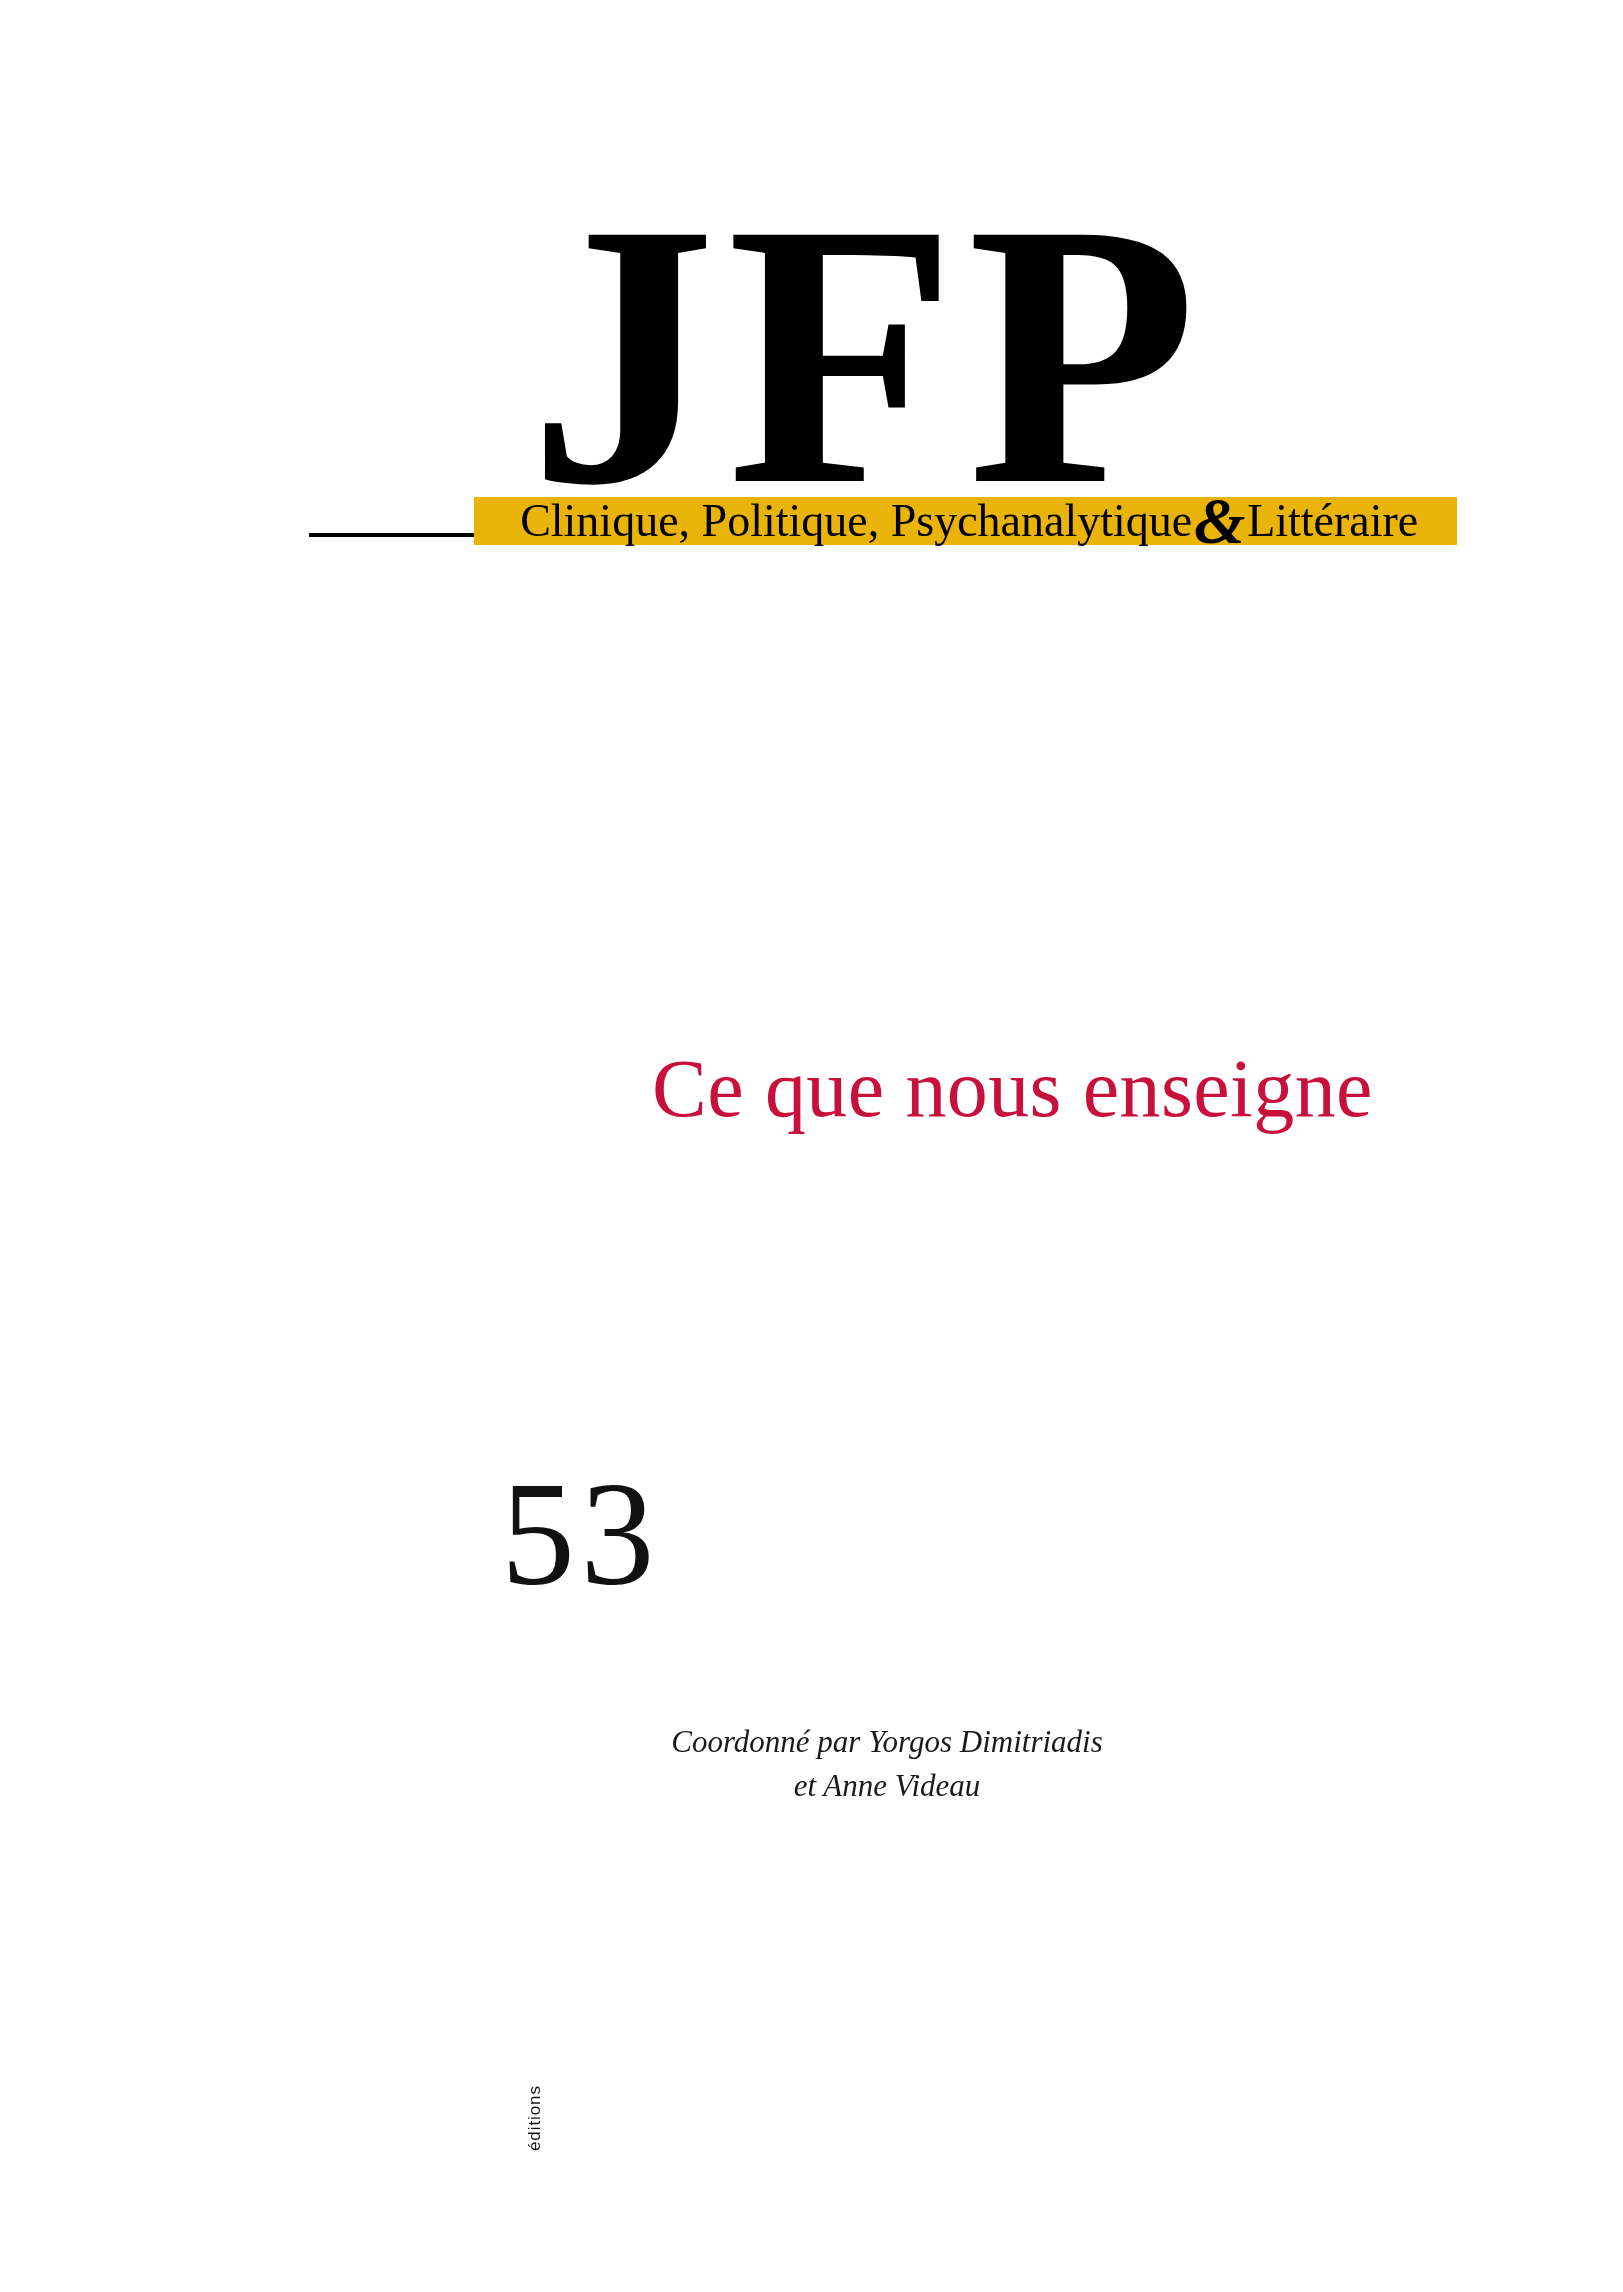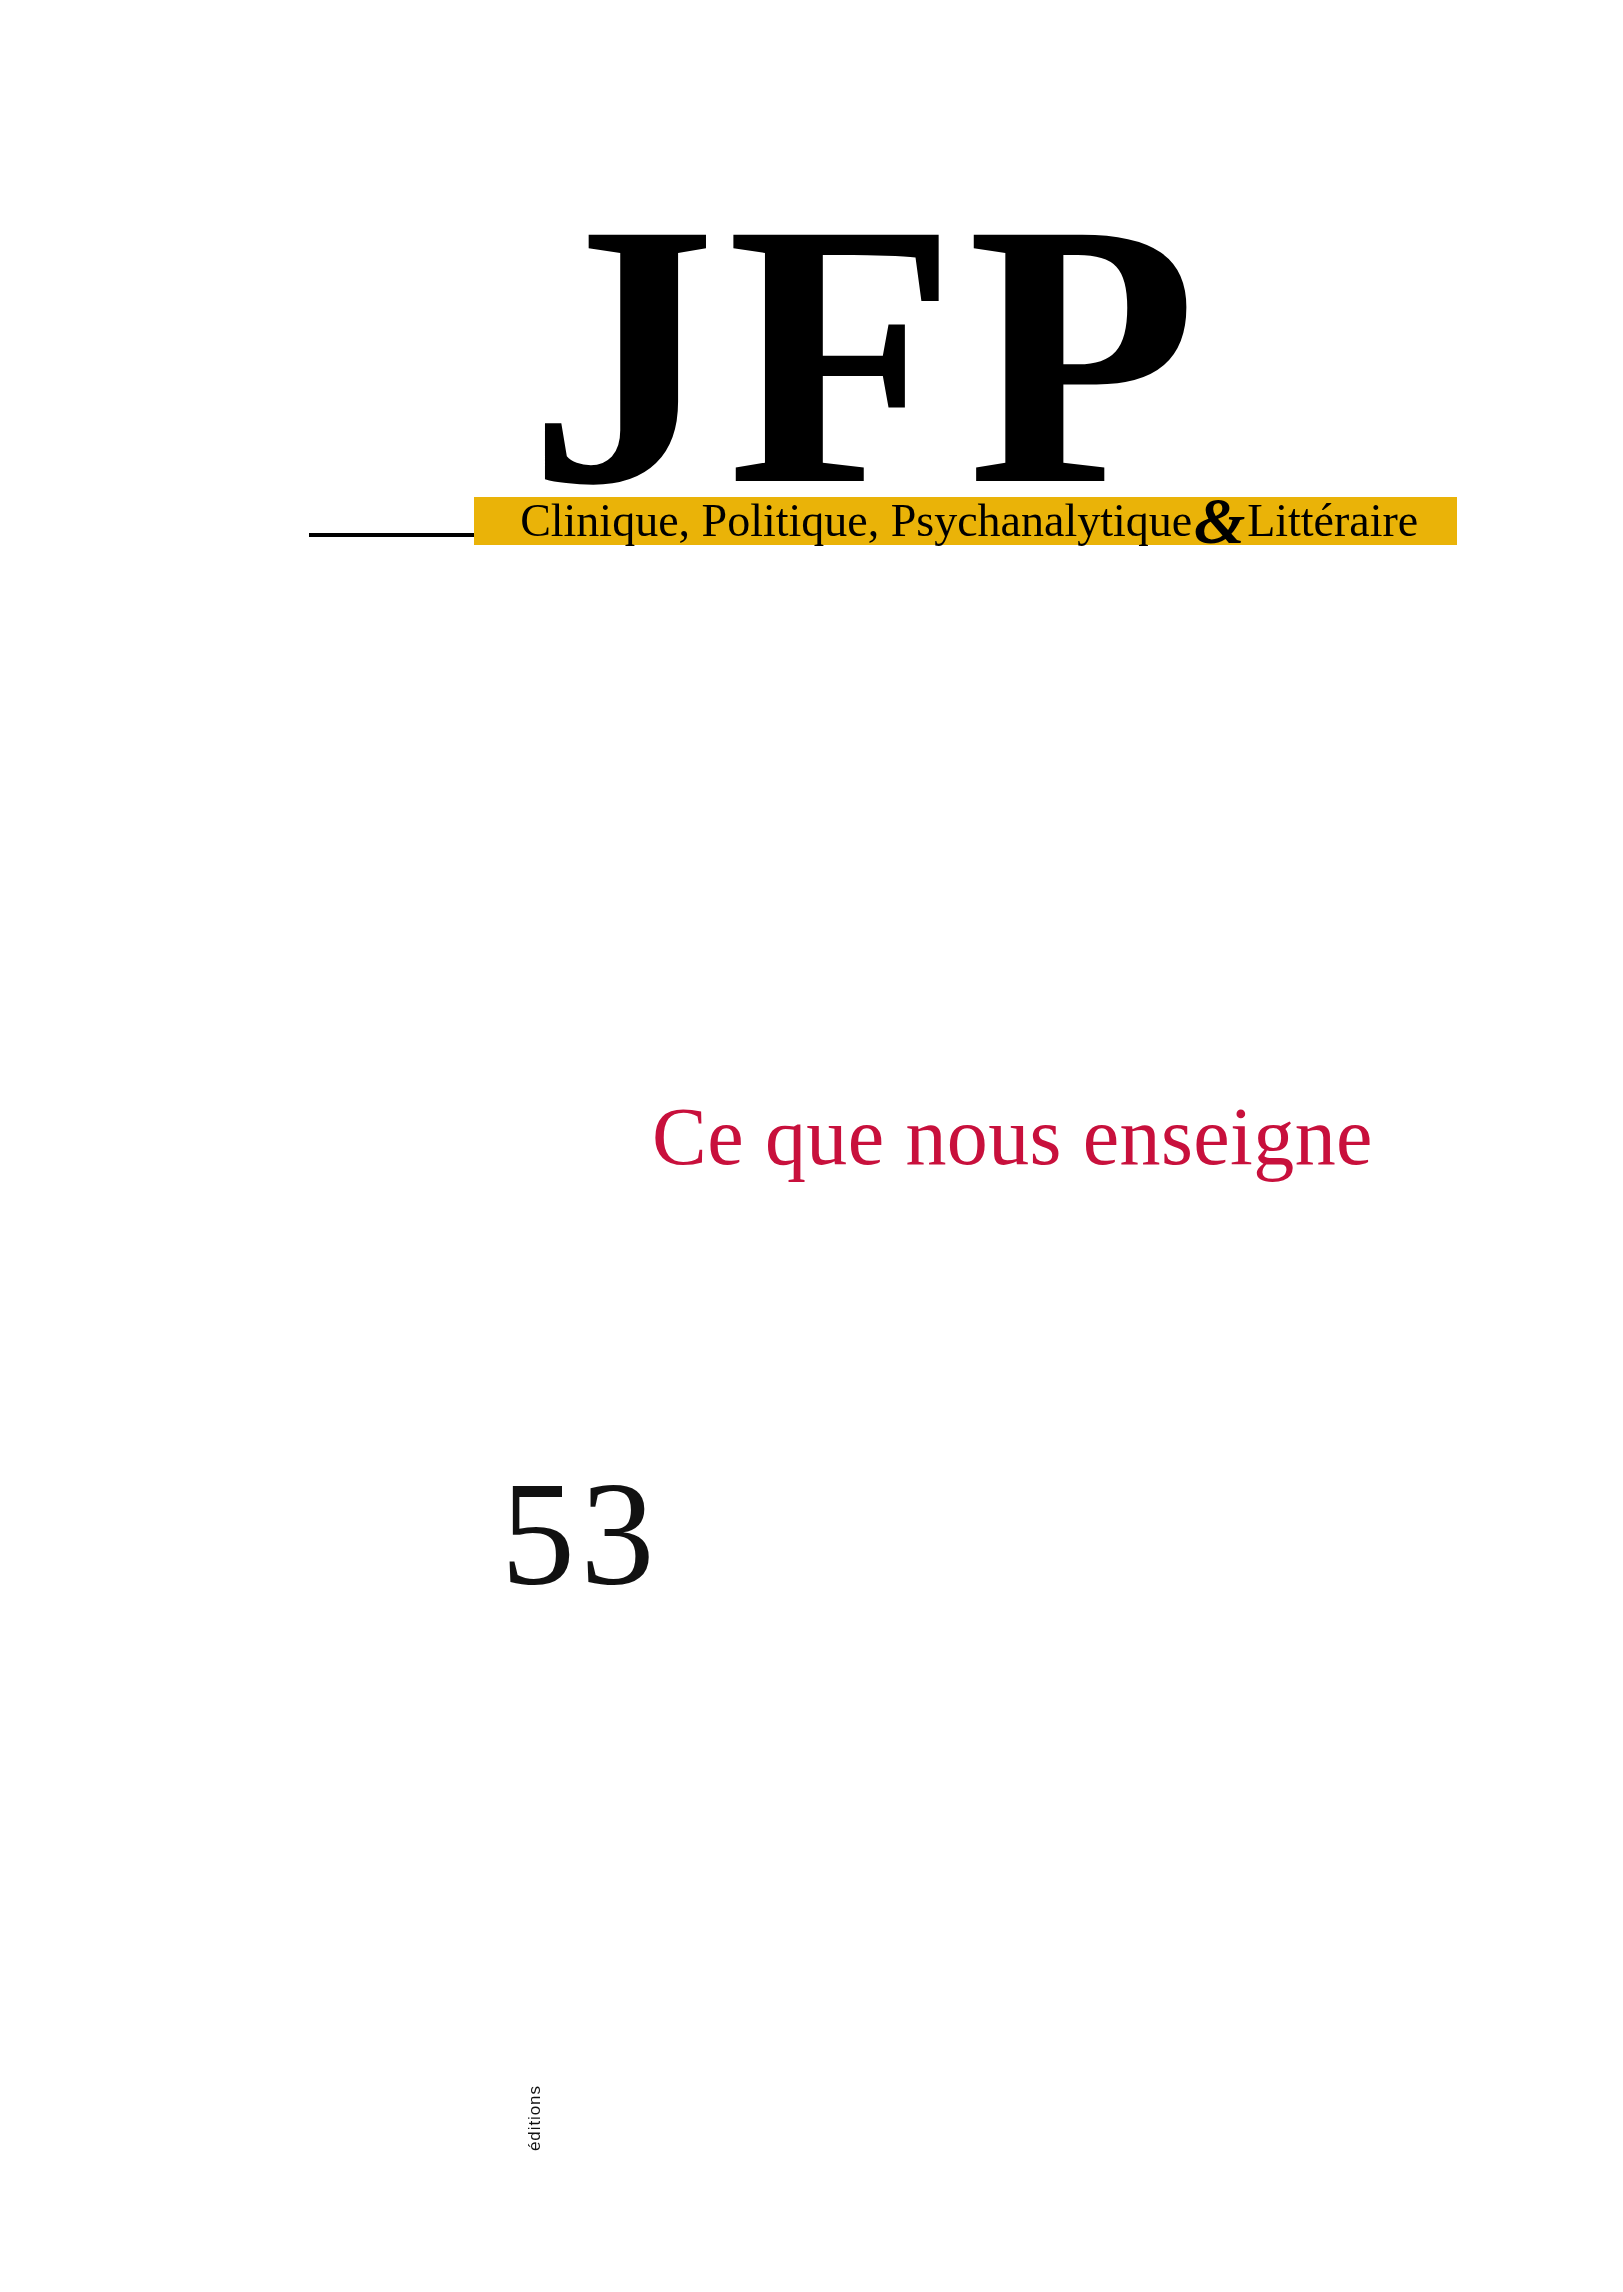--- a/index.html
+++ b/index.html
@@ -81,21 +81,21 @@
   }
   .cover-title {
     margin: 0;
     font-family: "Liberation Serif", serif;
     font-weight: normal;
     font-size: 82px;
     line-height: 1.22;
     color: #c8103c;
     letter-spacing: 0.4px;
   }
-  .cover-title .line { display: block; margin-top: 48px; }
+  .cover-title .line { display: block; }
 
   
   .issue-number {
     position: absolute;
     left: 501px;
     top: 1460px;
     font-family: "Liberation Serif", serif;
     font-size: 148px;
     line-height: 1;
     letter-spacing: 5.4px;
@@ -179,20 +179,24 @@
   </div>
 
   <div class="title-block">
     <h1 class="cover-title">
       <span class="line">Ce que nous enseigne</span>
     </h1>
   </div>
 
   <div class="issue-number">53</div>
 
+  <div class="editors">
+    <span class="line">Coordonné par Yorgos Dimitriadis</span>
+    <span class="line">et Anne Videau</span>
+  </div>
 
 
   <div class="publisher">
     <div class="publisher-sub">éditions</div>
   </div>
 
 </div>
 
 
 </body></html>

